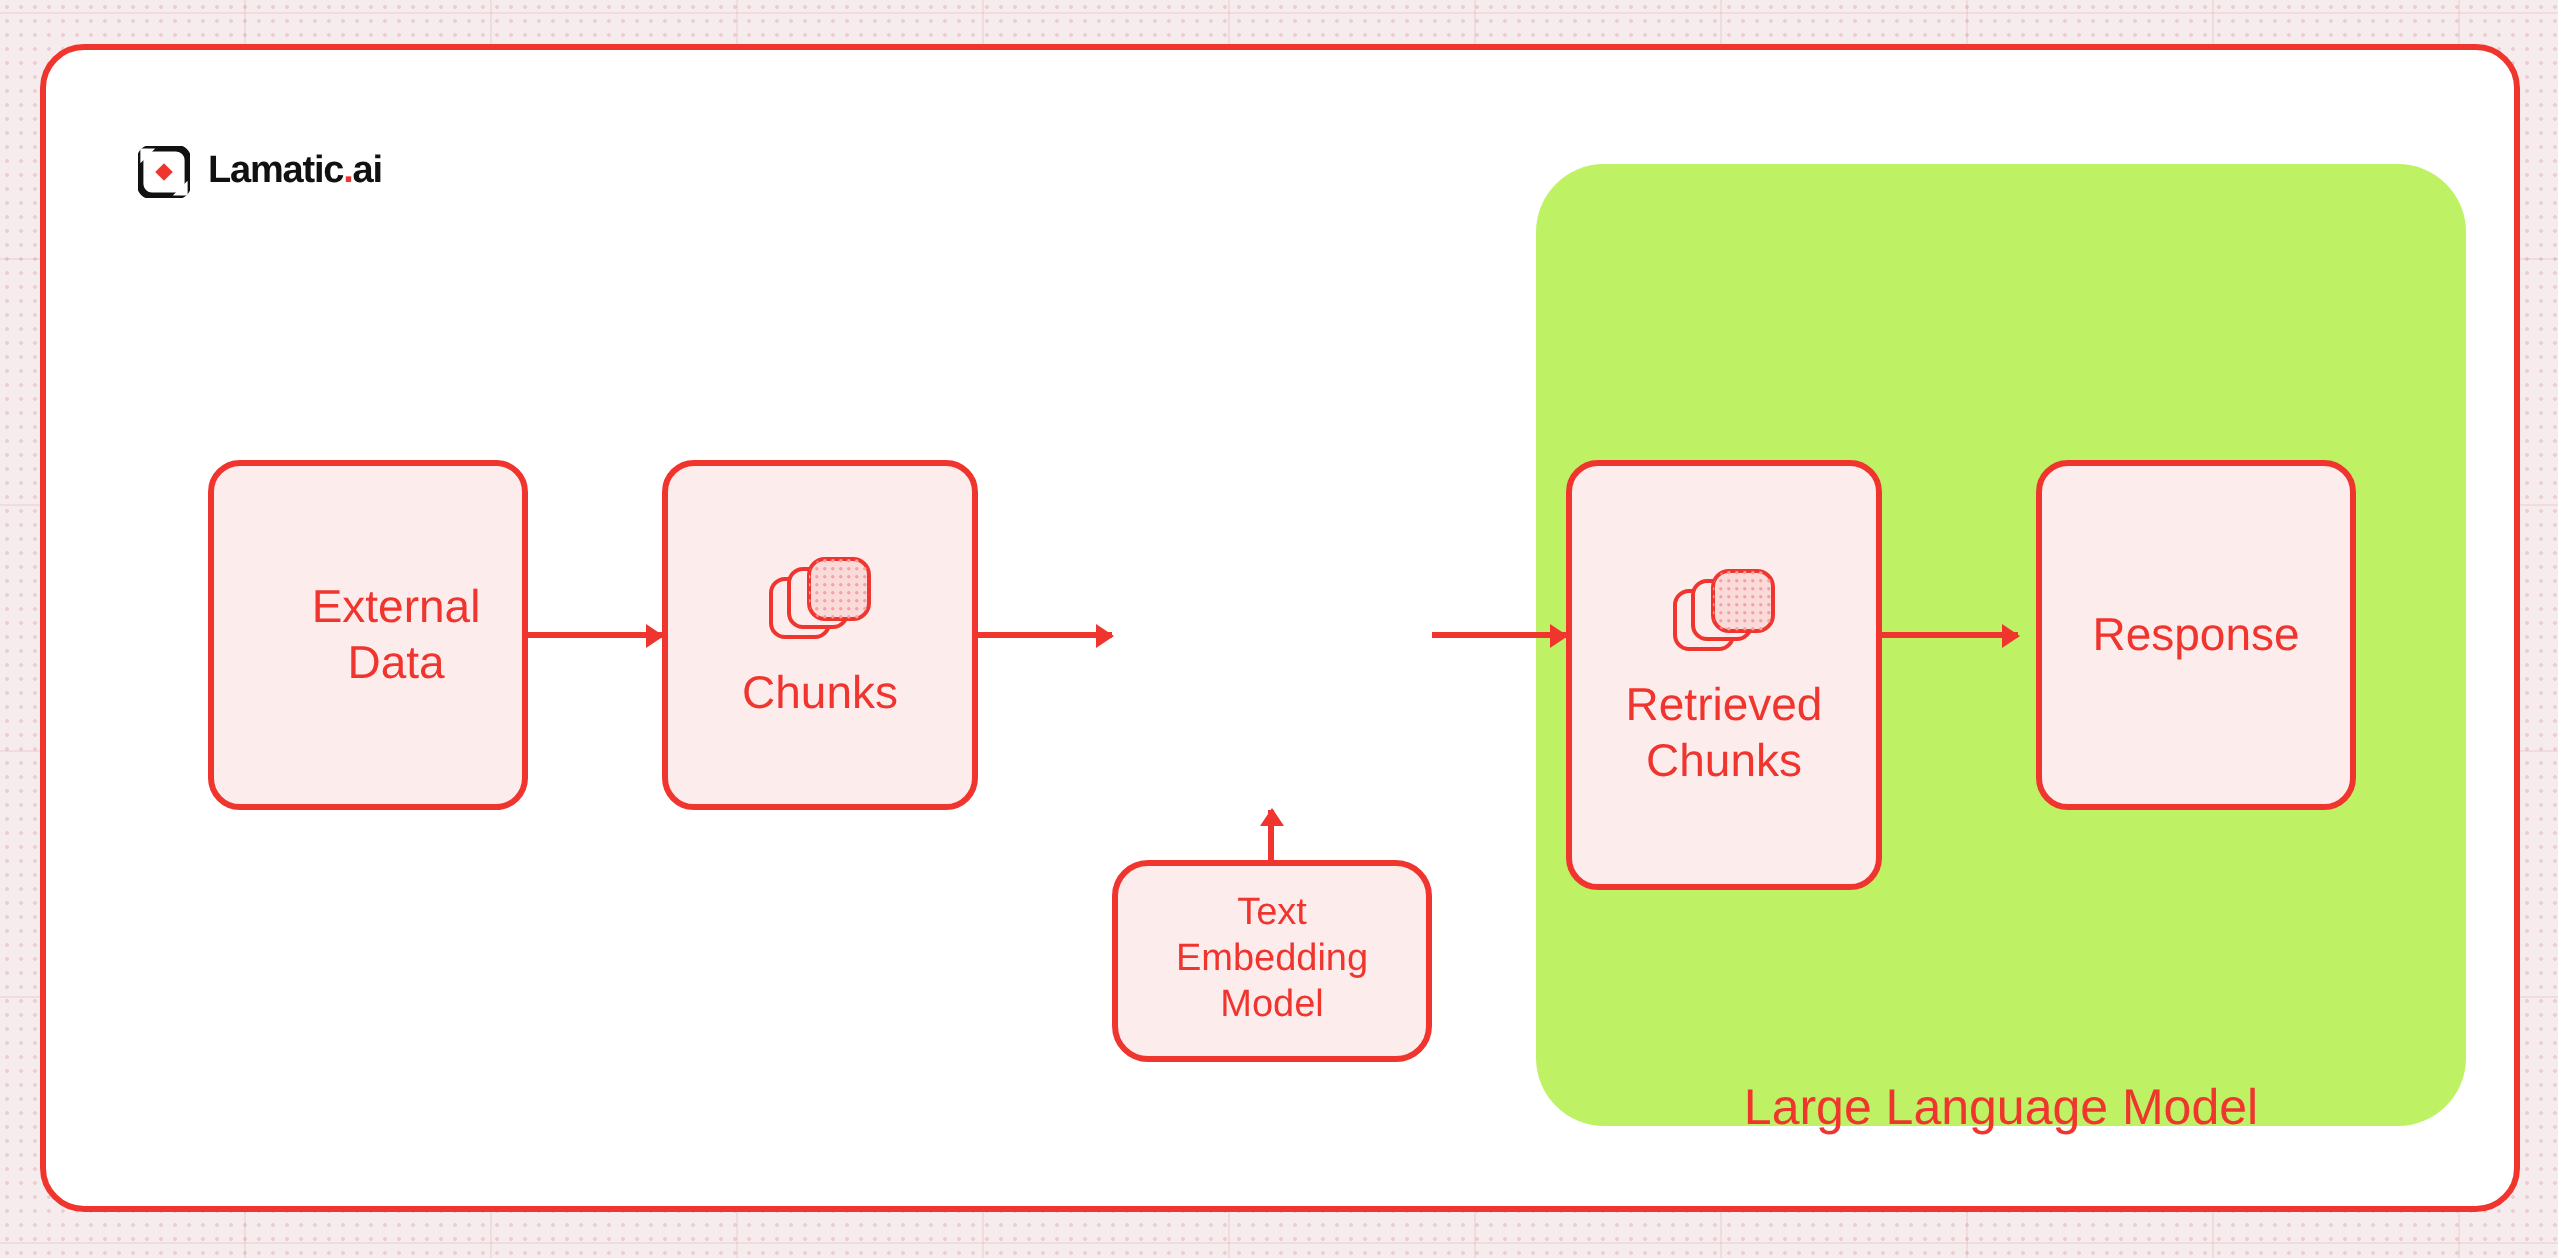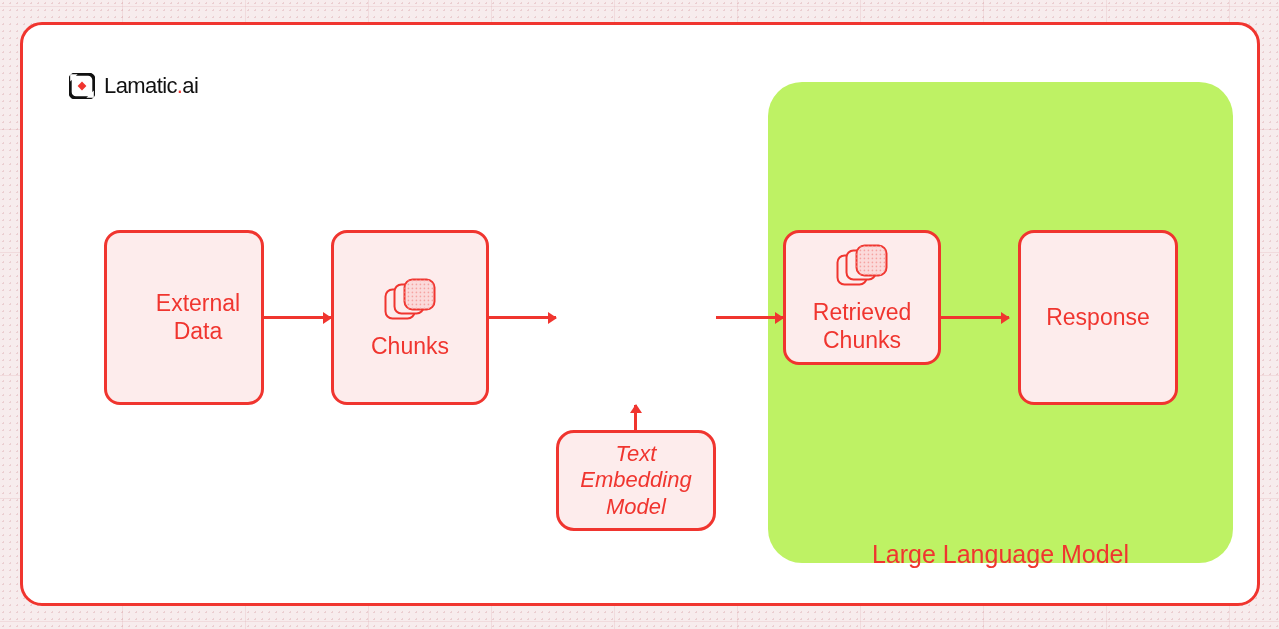--- a/index.html
+++ b/index.html
@@ -51,22 +51,22 @@
   #brand {
     position: absolute;
     left: 46px;
     top: 48px;
     display: flex;
     align-items: center;
     gap: 9px;
   }
   #brand-logo { width: 26px; height: 26px; display: block; }
   #brand-name {
-    font-size: 22px;
-    font-weight: 400;
+    font-size: 19px;
+    font-weight: 700;
     color: #111111;
     letter-spacing: -0.6px;
     white-space: nowrap;
   }
   #brand-name .dot { color: #f0352f; }
 
   #diagram-title {
     position: absolute;
     left: 45px;
     top: 83px;
@@ -110,25 +110,25 @@
     text-align: center;
     color: #f0352f;
     line-height: 1.2;
   }
   .node-label { font-size: 23px; white-space: pre-line; }
   .node-sub { font-size: 14px; margin-top: 1px; }
 
   #node-external-data { left: 81px;  top: 205px; width: 160px; height: 175px; padding-left: 28px; }
   #node-chunks        { left: 308px; top: 205px; width: 158px; height: 175px; }
   #node-vector-db     { left: 533px; top: 205px; width: 160px; height: 175px; }
-  #node-retrieved     { left: 760px; top: 205px; width: 158px; height: 135px; }
+  #node-retrieved     { left: 760px; top: 205px; width: 158px; height: 215px; }
   #node-response      { left: 982px; top: 205px; width: 160px; height: 175px; margin-left: 13px; }
   #node-embedding     { left: 533px; top: 405px; width: 160px; height: 101px;
                         border-radius: 18px; }
-  #node-embedding .node-label { font-size: 22px; font-style: italic; }
+  #node-embedding .node-label { font-size: 19px; }
 
   .node-icon { margin-bottom: 8px; display: block; }
 
   
   .arrow {
     position: absolute;
     height: 3px;
     background: #f0352f;
   }
   .arrow::after {

